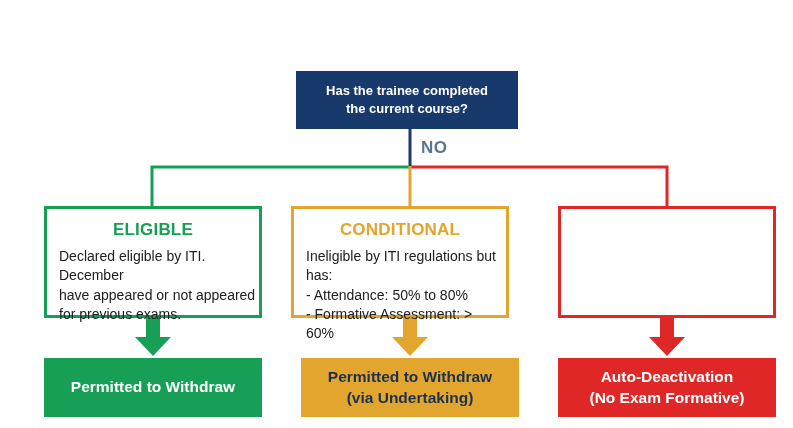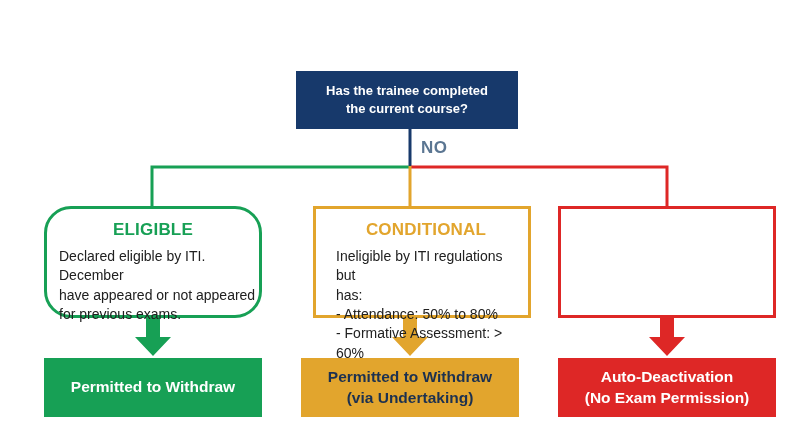--- a/index.html
+++ b/index.html
@@ -29,21 +29,21 @@
     color:var(--c-no_label,#5b7692);
   }
   .connector-layer{
     position:absolute;left:0;top:0;width:793px;height:428px;
     pointer-events:none;
   }
   .branch{
     position:absolute;top:206px;width:218px;height:112px;
     box-sizing:border-box;background:#fff;border:3px solid;
   }
-  .branch.c-green{border-color:var(--c-green,#17a055);border-radius:27px;}
+  .branch.c-green{border-color:var(--c-green,#17a055);}
   .branch.c-gold{border-color:var(--c-gold,#e2a52d);}
   .branch.c-red{border-color:var(--c-red,#de2726);}
   .branch-title{
     margin-top:11px;text-align:center;
     font-size:17px;font-weight:700;letter-spacing:0.2px;
   }
   .c-green .branch-title{color:var(--c-green,#17a055);}
   .c-gold .branch-title{color:var(--c-gold,#e2a52d);}
   .c-red .branch-title{color:var(--c-red,#de2726);}
   .branch-body{
@@ -84,21 +84,21 @@
     <path d="M660,317 L674,317 L674,337 L685,337 L667,356 L649,337 L660,337 Z" fill="#de2726"></path>
   </svg>
 
   <div class="branch c-green" style="left:44px;">
     <div class="branch-title">ELIGIBLE</div>
     <div class="branch-body">Declared eligible by ITI. December
 have appeared or not appeared
 for previous exams.</div>
   </div>
 
-  <div class="branch c-gold" style="left:313px;padding-left:8px;">
+  <div class="branch c-gold" style="left:291px;">
     <div class="branch-title">CONDITIONAL</div>
     <div class="branch-body">Ineligible by ITI regulations but
 has:
 - Attendance: 50% to 80%
 - Formative Assessment: &gt; 60%</div>
   </div>
 
   <div class="branch c-red" style="left:558px;">
   </div>
 
@@ -106,16 +106,16 @@
     <span>Permitted to Withdraw</span>
   </div>
 
   <div class="result c-gold" style="left:301px;">
     <span>Permitted to Withdraw
 (via Undertaking)</span>
   </div>
 
   <div class="result c-red" style="left:558px;">
     <span>Auto-Deactivation
-(No Exam Permission)</span>
+(No Exam Formative)</span>
   </div>
 
 </div>
 
 </body></html>

